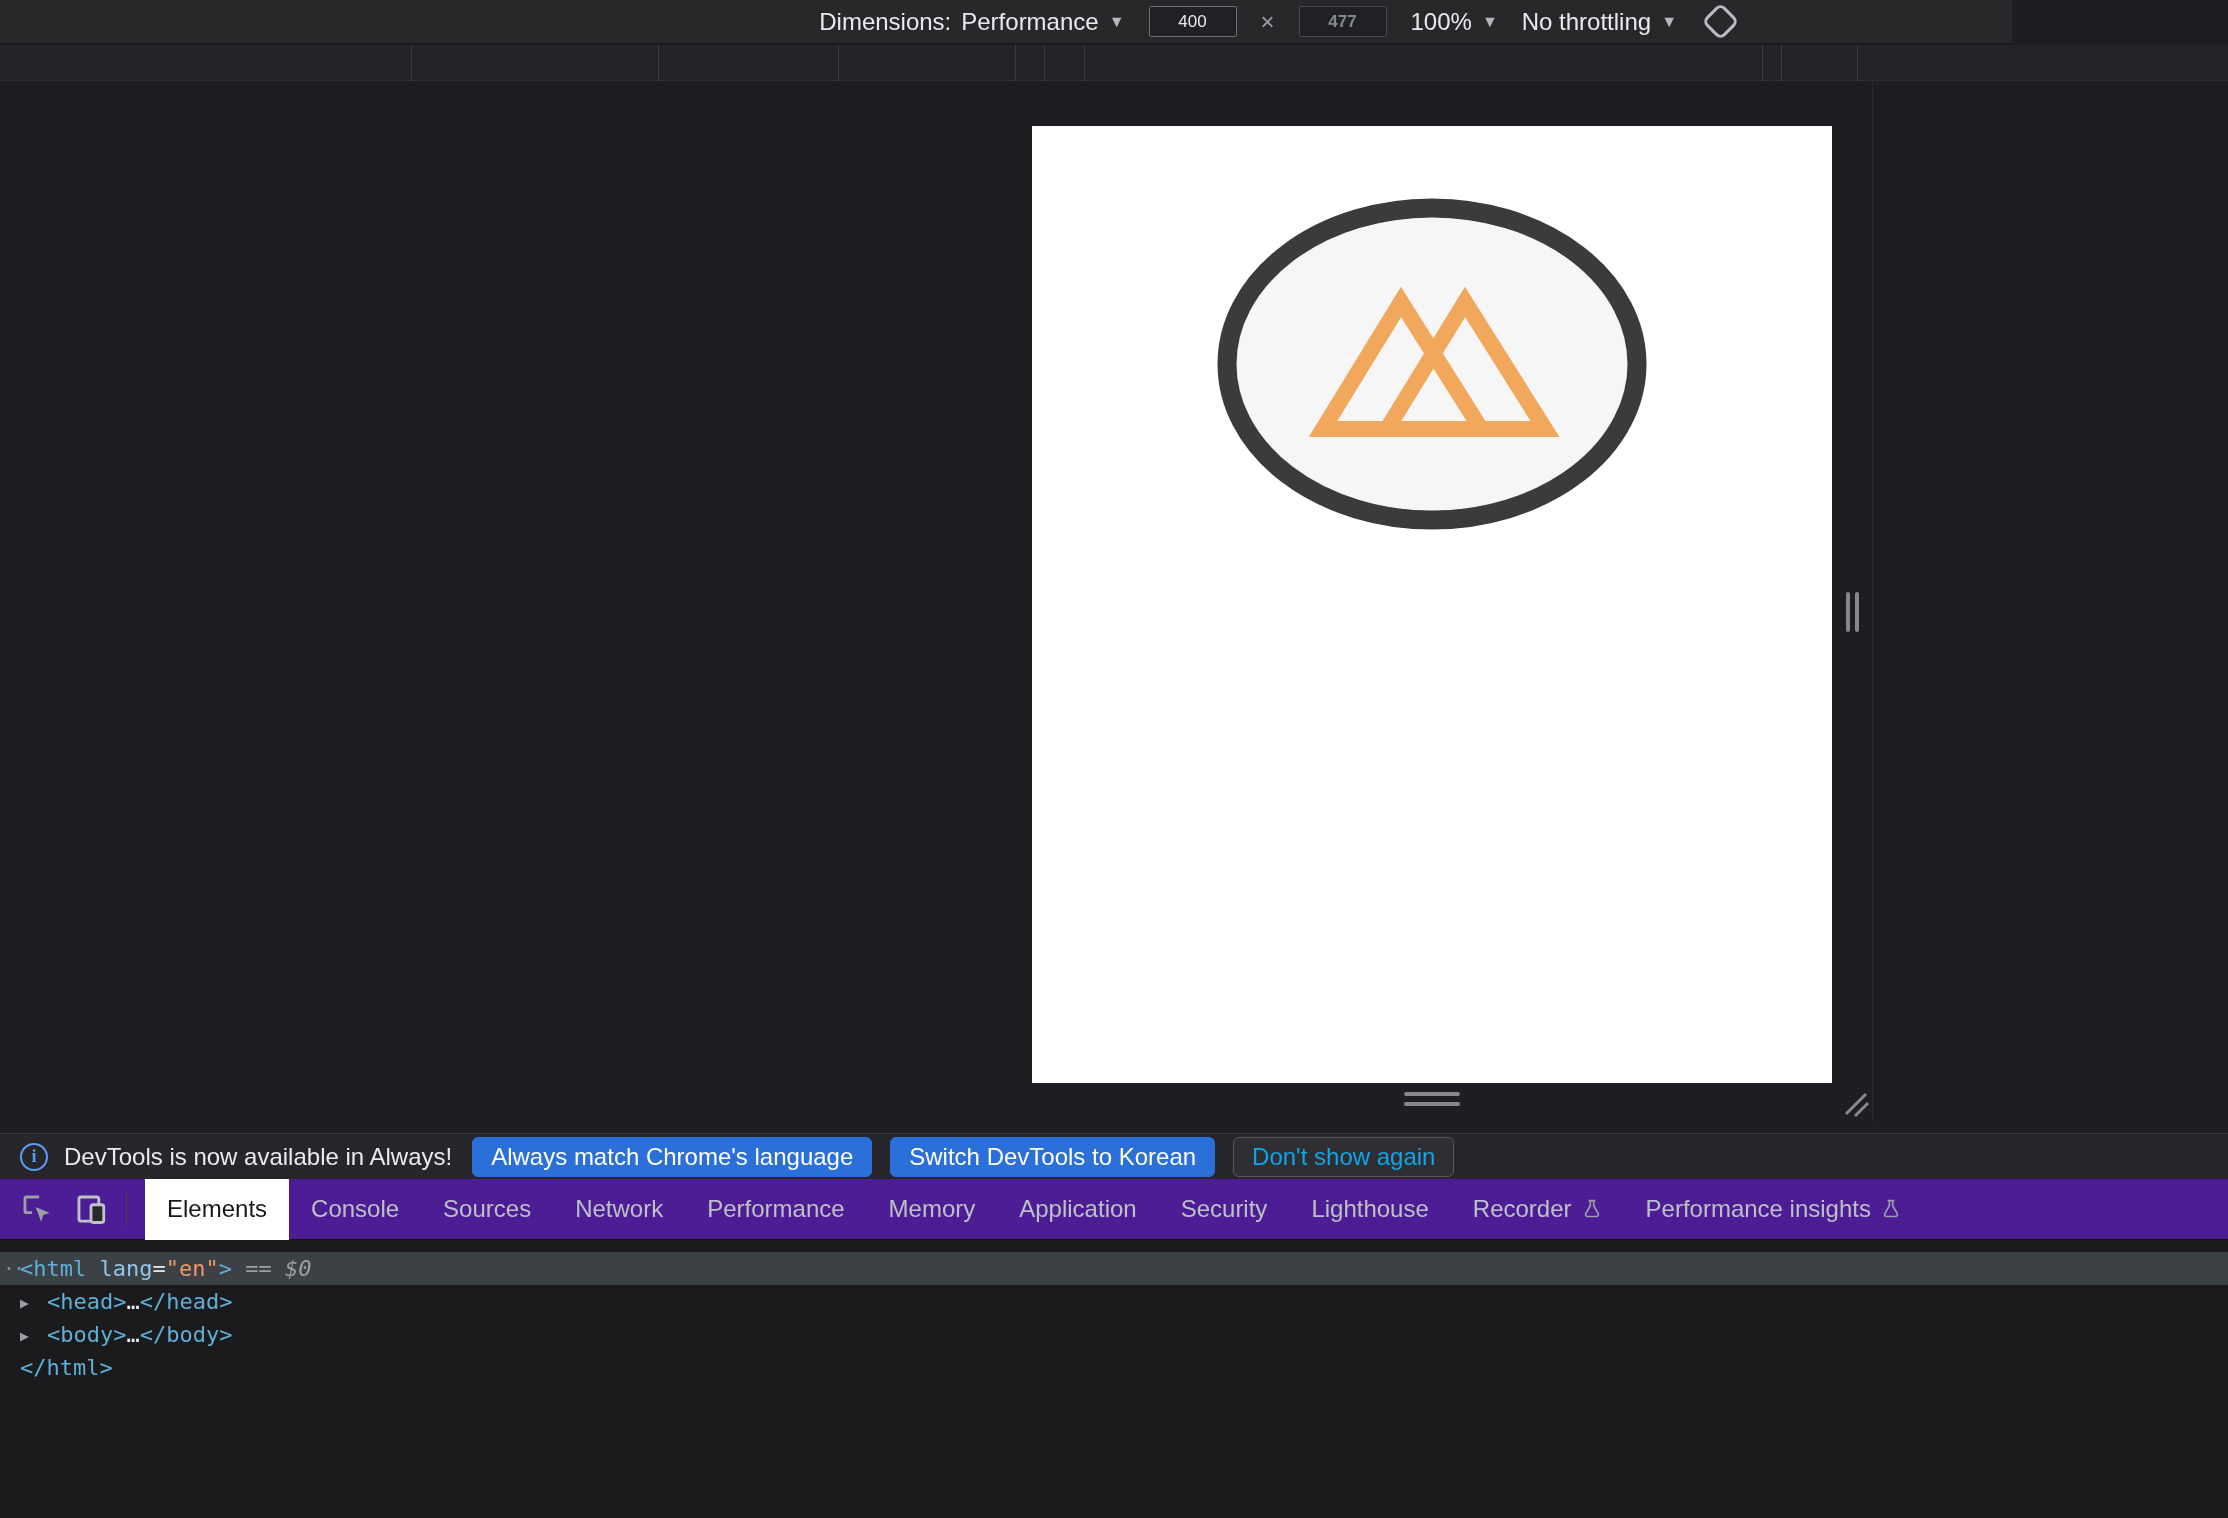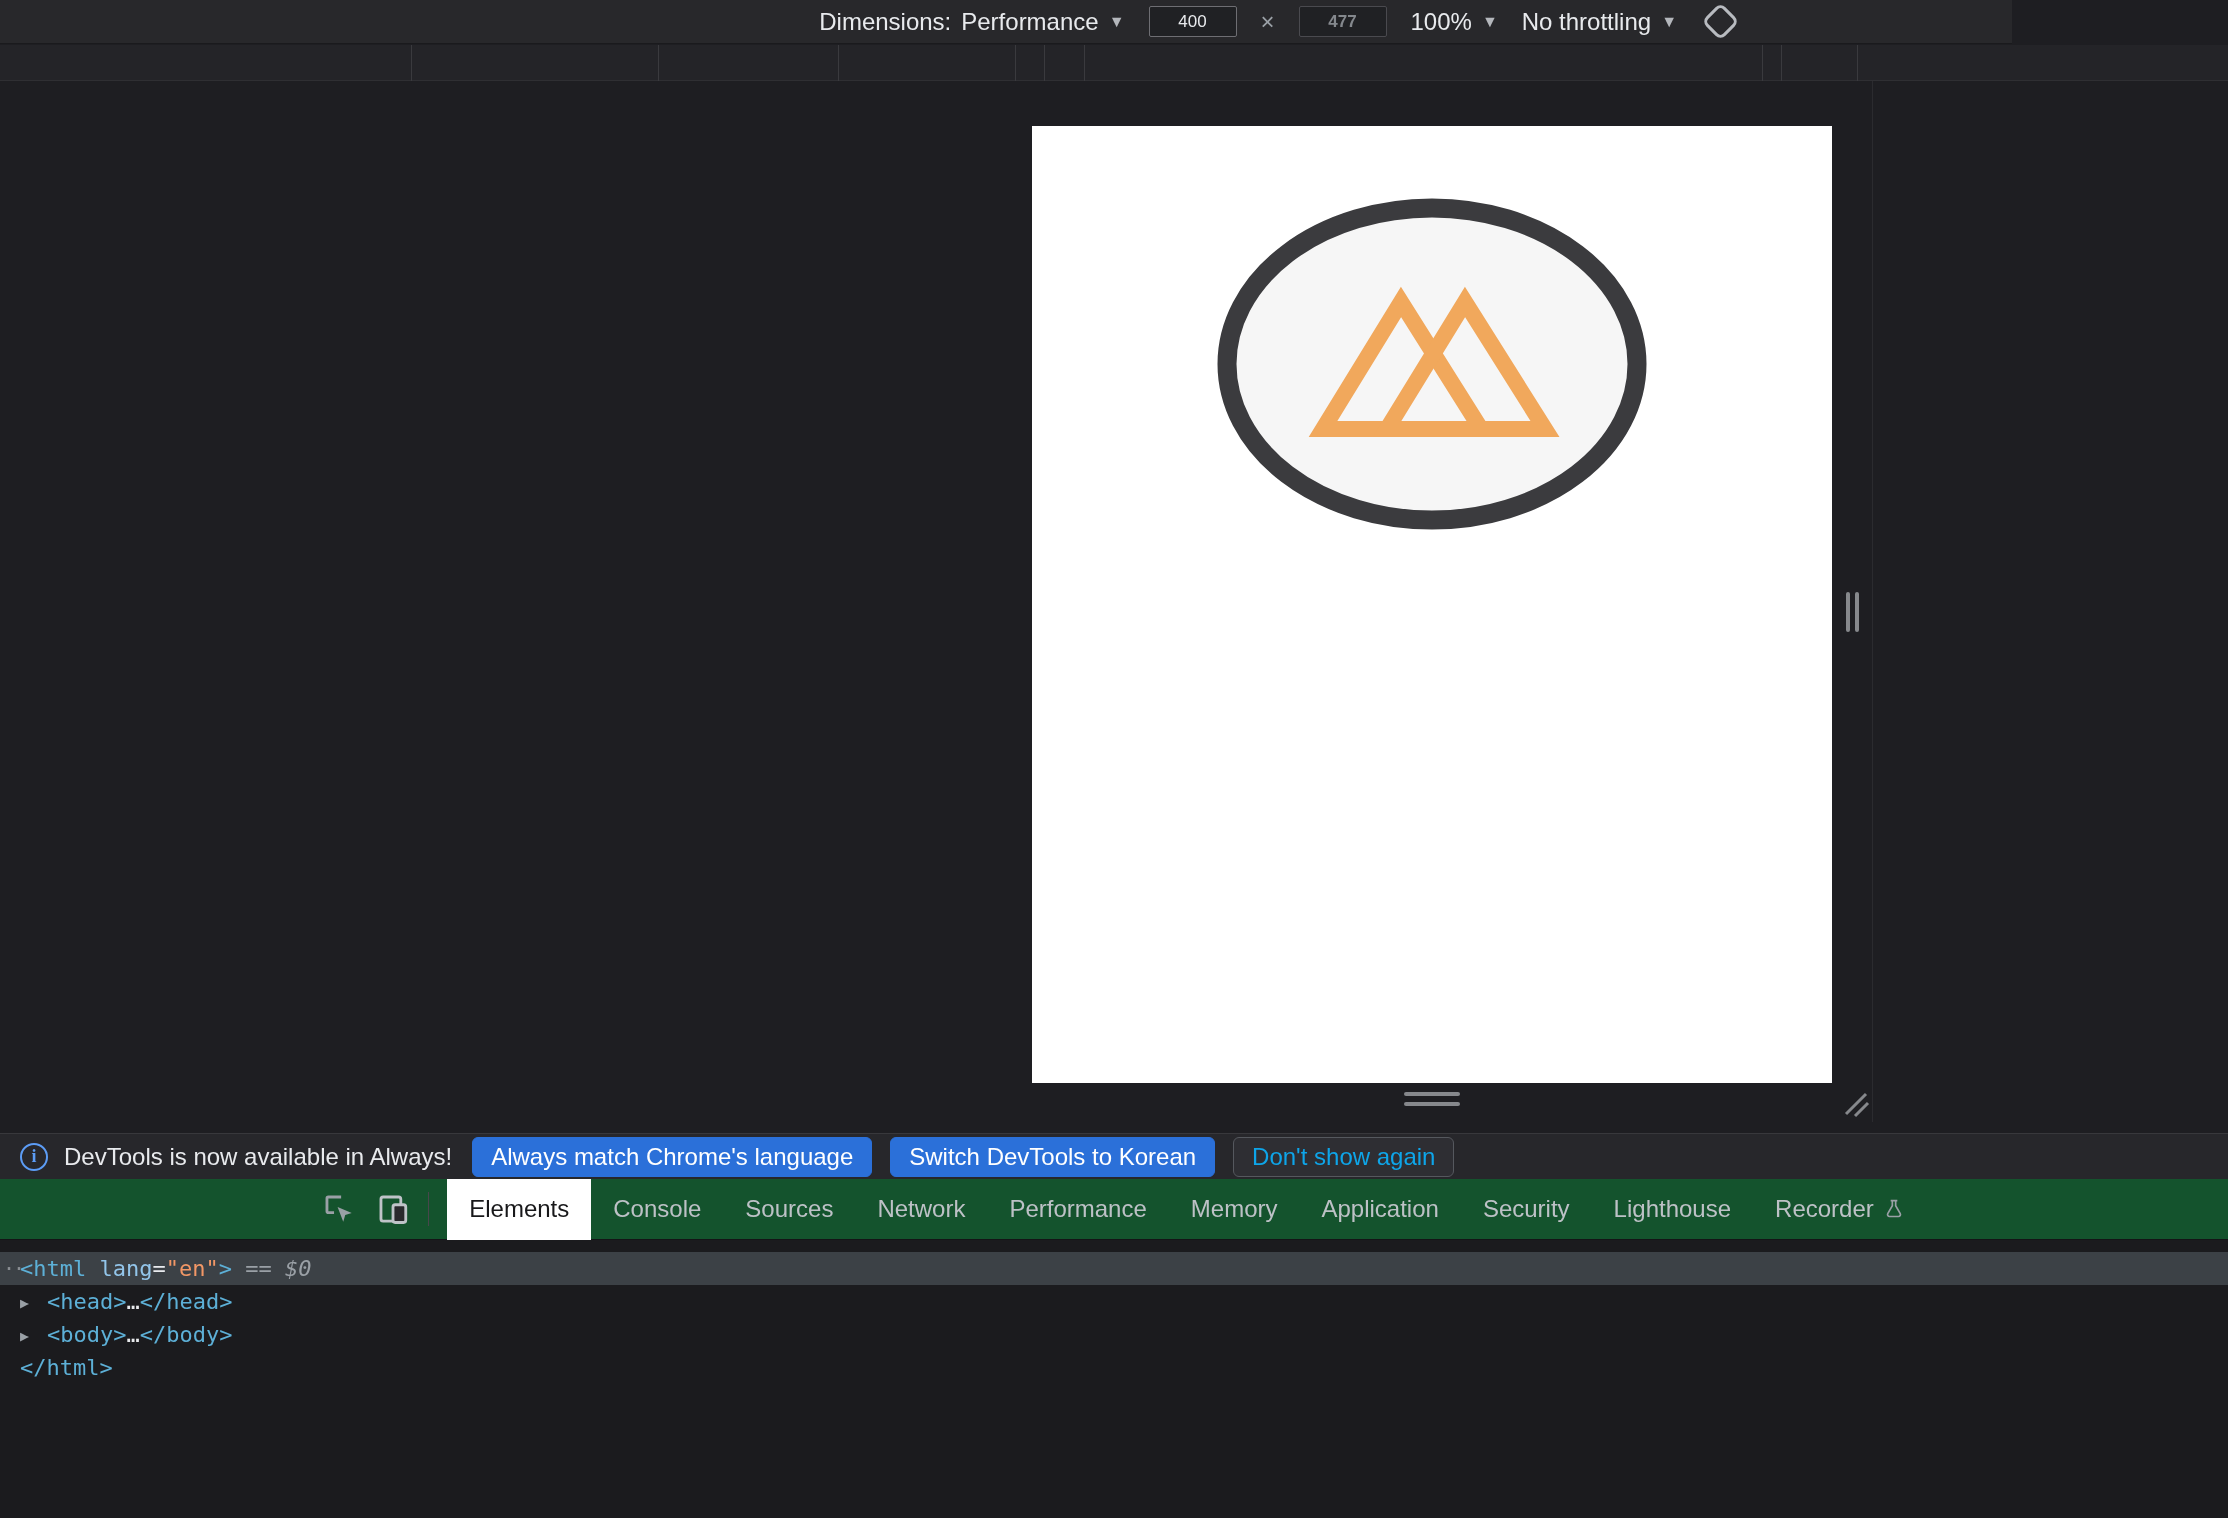--- a/index.html
+++ b/index.html
@@ -70,22 +70,22 @@
   .nbtn {
     font-family:"Liberation Sans",sans-serif; font-size:24px; border-radius:6px;
     padding:5px 18px; cursor:pointer; white-space:nowrap;
   }
   .nbtn.primary { background:#2b70d9; border:1px solid #2b70d9; color:#ffffff; }
   .nbtn.secondary { background:#2e2e33; border:1px solid #55585e; color:#0ea5e9; }
 
   
   .tab-bar {
     position:absolute; top:1179px; left:0; width:2228px; height:61px;
-    background:#14532d; border-bottom:1px solid #141417;
-    display:flex; align-items:center; padding-left:20px;justify-content:center;
+    background:#4c1d95; border-bottom:1px solid #141417;
+    display:flex; align-items:center; padding-left:20px;
   }
   .toolbar-icon { width:34px; height:34px; flex:none; }
   .icon-gap { margin-left:20px; }
   .tab-sep { width:1px; height:34px; background:#47474b; margin:0 18px; flex:none; }
   .tab-strip { display:flex; align-items:center; height:61px; }
   .tab {
     display:flex; align-items:center; height:61px; padding:0 22px;
     font-size:24px; color:#bdc1c6; cursor:default; white-space:nowrap;
   }
   .tab.active { background:#ffffff; color:#18181a; }
@@ -217,20 +217,26 @@
       </div>
       <div class="tab">
         <span>Lighthouse</span>
       </div>
       <div class="tab">
         <span>Recorder</span>
         <svg width="20" height="22" viewBox="0 0 24 24" fill="none" stroke="#9aa0a6" stroke-width="2">
           <path d="M8 2 h8 M10 2 v6 L4.5 17.5 A2.4 2.4 0 0 0 6.6 21 h10.8 a2.4 2.4 0 0 0 2.1-3.5 L14 8 V2"></path>
         </svg>
       </div>
+      <div class="tab">
+        <span>Performance insights</span>
+        <svg width="20" height="22" viewBox="0 0 24 24" fill="none" stroke="#9aa0a6" stroke-width="2">
+          <path d="M8 2 h8 M10 2 v6 L4.5 17.5 A2.4 2.4 0 0 0 6.6 21 h10.8 a2.4 2.4 0 0 0 2.1-3.5 L14 8 V2"></path>
+        </svg>
+      </div>
     </div>
 </div>
 
 <div class="elements-panel">
   <div>
       <div class="code-line selected"><span class="sel-dots">··</span><span class="tok-tag">&lt;html</span><span class="tok-plain"> </span><span class="tok-attr">lang</span><span class="tok-plain">=</span><span class="tok-val">"en"</span><span class="tok-tag">&gt;</span><span class="tok-plain"> </span><span class="tok-dim">==</span><span class="tok-plain"> </span><span class="tok-dimi">$0</span></div>
       <div class="code-line"><span class="twisty">▶</span><span class="tok-tag">&lt;head&gt;</span><span class="tok-plain">…</span><span class="tok-tag">&lt;/head&gt;</span></div>
       <div class="code-line"><span class="twisty">▶</span><span class="tok-tag">&lt;body&gt;</span><span class="tok-plain">…</span><span class="tok-tag">&lt;/body&gt;</span></div>
       <div class="code-line"><span class="tok-tag">&lt;/html&gt;</span></div>
     </div>

